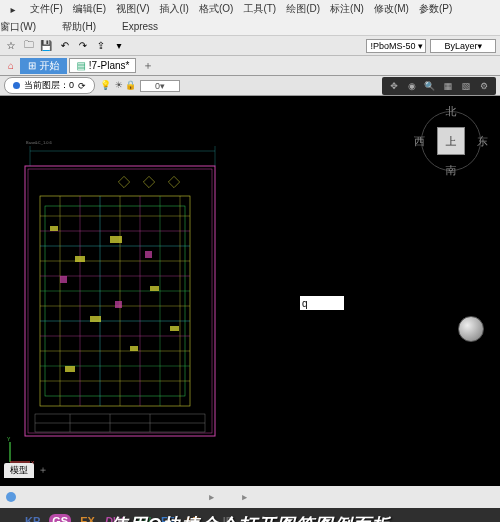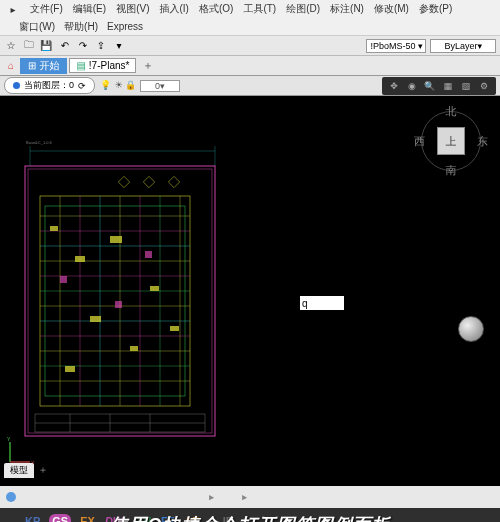--- a/index.html
+++ b/index.html
@@ -1,20 +1,20 @@
 <!DOCTYPE html>
 <html><head>
 <meta charset="utf-8">
 <style>
   * { margin: 0; padding: 0; box-sizing: border-box; font-family: "Microsoft YaHei", Arial, sans-serif; }
   body { width: 500px; height: 522px; background: #1a1a1a; overflow: hidden; position: relative; }
 
   .menubar { background: #f0f0f0; height: 18px; display: flex; align-items: center; padding: 0 6px; font-size: 10px; color: #333; gap: 10px; }
   .menubar span { cursor: default; }
-  .menubar2 { background: #f0f0f0; height: 18px; display: flex; align-items: center; padding: 0 19px; font-size: 10px; color: #333; gap: 9px; border-bottom: 1px solid #ccc; }
+  .menubar2 { background: #f0f0f0; height: 18px; display: flex; align-items: center; padding: 0 0; font-size: 10px; color: #333; gap: 26px; border-bottom: 1px solid #ccc; }
 
   .toolbar { background: #e8e8e8; height: 20px; display: flex; align-items: center; padding: 0 4px; gap: 4px; border-bottom: 1px solid #bbb; }
   .tool-ico { width: 14px; height: 14px; display: inline-flex; align-items: center; justify-content: center; font-size: 10px; }
   .spacer { flex: 1; }
   .combo { background: #fff; border: 1px solid #999; height: 14px; font-size: 9px; padding: 0 3px; display: flex; align-items: center; min-width: 60px; }
   .combo2 { background: #fff; border: 1px solid #999; height: 14px; font-size: 9px; padding: 0 13px; display: flex; align-items: center; min-width: 60px; }
 
   .tabbar { background: #e8e8e8; height: 20px; display: flex; align-items: center; padding: 0 4px; gap: 2px; border-bottom: 1px solid #999; }
   .tab-start { background: #4a90d9; color: #fff; font-size: 10px; padding: 1px 8px; display: flex; align-items: center; gap: 3px; }
   .tab-file { background: #fff; border: 1px solid #999; font-size: 10px; padding: 1px 6px; display: flex; align-items: center; gap: 3px; }

